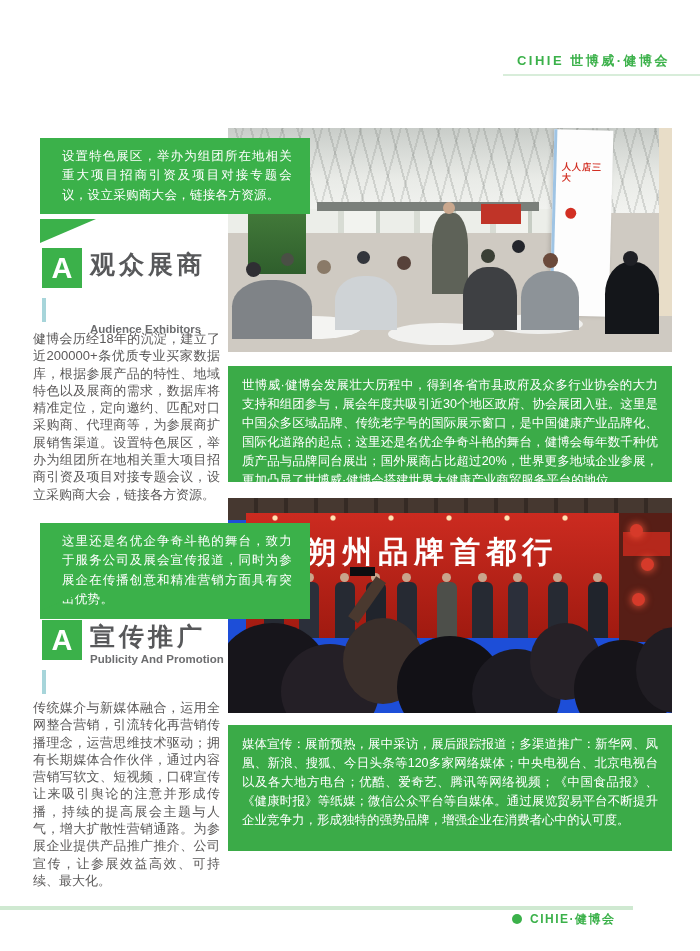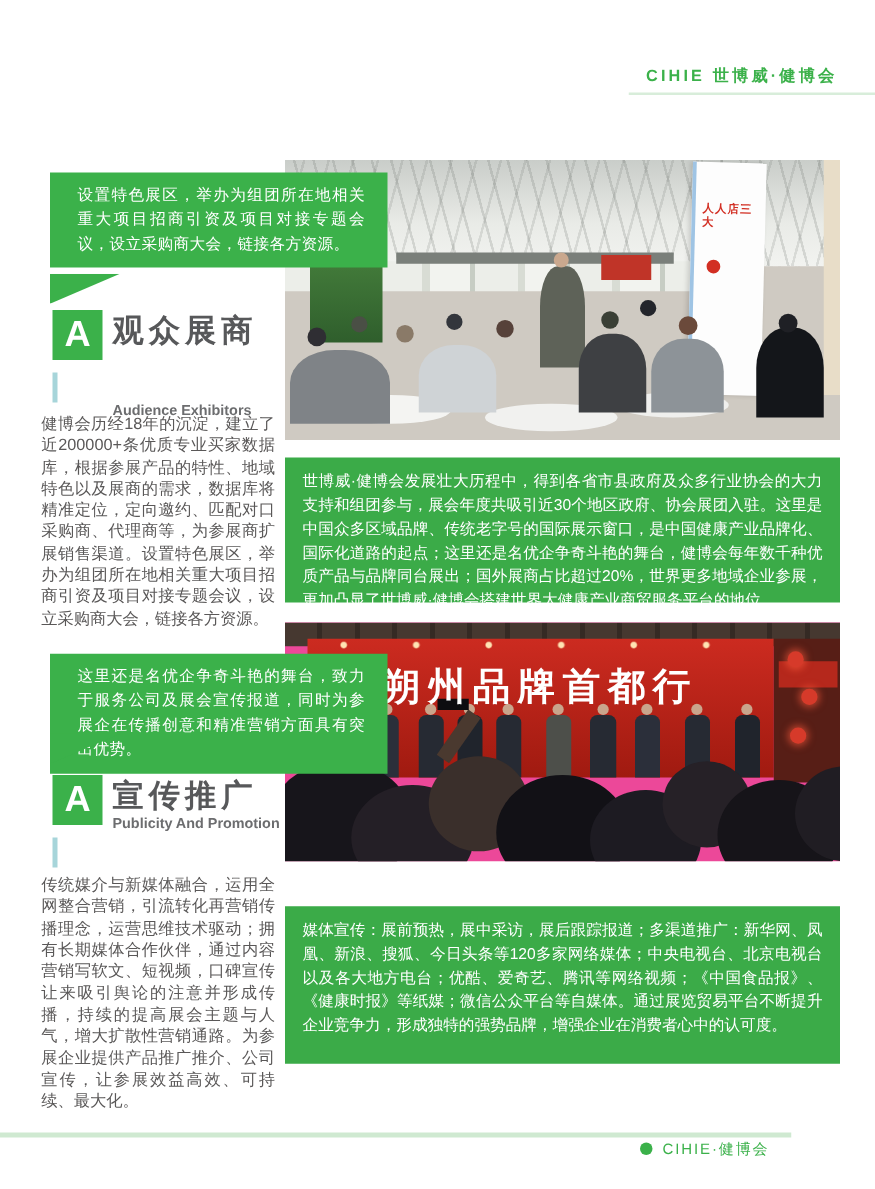--- a/index.html
+++ b/index.html
@@ -5,21 +5,21 @@
   html,body{margin:0;padding:0;}
   body{width:700px;height:951px;background:#ffffff;position:relative;overflow:hidden;
        font-family:"Liberation Sans","DejaVu Sans",sans-serif;}
   .abs{position:absolute;}
 
   
   .header-brand{right:30px;top:52px;font-size:13px;font-weight:bold;color:#3bb14a;letter-spacing:2.5px;}
   .header-underline{left:503px;right:0;top:74px;height:2px;background:#d8edda;}
   .footer-bar{left:0;top:906px;width:633px;height:4px;background:#cfe9d1;}
   .footer-dot{left:512px;top:914px;width:10px;height:10px;border-radius:50%;background:#3bb14a;}
-  .footer-brand{left:530px;top:911px;font-size:12px;font-weight:normal;color:#3bb14a;letter-spacing:1.5px;}
+  .footer-brand{left:530px;top:911px;font-size:12px;font-weight:bold;color:#3bb14a;letter-spacing:1.5px;}
 
   
   .bubble{left:40px;width:270px;background:#3bb14a;color:#ffffff;z-index:6;
           padding:9px 18px 9px 22px;box-sizing:border-box;font-size:12.5px;line-height:1.55;
           letter-spacing:0.3px;text-align:justify;}
   .bubble1{top:138px;}
   .bubble2{top:523px;}
   .tail{left:40px;width:56px;height:24px;background:#3bb14a;z-index:6;
         clip-path:polygon(0 0,100% 0,0 100%);}
   .tail1{top:219px;}
@@ -59,21 +59,21 @@
   .p1-redsign{left:57%;top:34%;width:9%;height:9%;background:#c03428;}
   .p1-darkband{left:20%;top:33%;width:50%;height:4%;background:#7a7f7a;}
   .p1-cream{left:97%;top:0;width:3%;height:84%;background:#e8ddc8;}
   .p1-banner{left:73%;top:1%;width:12.5%;height:83%;background:#fdfdfd;border-left:3px solid #9fc4e4;
              transform:rotate(1.5deg);box-shadow:-2px 0 4px rgba(0,0,0,.15);}
   .p1-banner-text{position:absolute;left:10%;top:17%;width:85%;color:#d22f23;font-size:9px;
                   font-weight:bold;letter-spacing:1px;line-height:1.3;}
   .p1-banner-dot{position:absolute;left:18%;top:42%;width:11px;height:11px;border-radius:50%;background:#d22f23;}
 
   
-  .photo2{left:228px;top:498px;width:444px;height:191px;background:#ec4899;}
+  .photo2{left:228px;top:498px;width:444px;height:215px;background:#1d4ed8;}
   .p2-ceiling{left:0;top:0;width:100%;height:10%;
     background:repeating-linear-gradient(90deg,#463830 0 26px,#352a24 26px 30px);}
   .p2-backdrop{left:4%;top:7%;width:84%;height:58%;background:linear-gradient(180deg,#cc2b20,#a01a10);}
   .p2-lights{left:10%;top:8%;width:70%;height:7px;
     background-image:radial-gradient(circle at 3px 3px,#ffe3b3 0 2px,rgba(255,227,179,0) 3.2px);
     background-size:58px 7px;background-repeat:repeat-x;}
   .p2-title{left:4%;top:16%;width:84%;text-align:center;color:#ffffff;font-size:30px;
             font-weight:bold;letter-spacing:6px;z-index:2;}
   .p2-subtitle{left:4%;top:43%;width:84%;text-align:center;color:rgba(255,255,255,.88);
                font-size:9px;letter-spacing:2px;z-index:2;}

